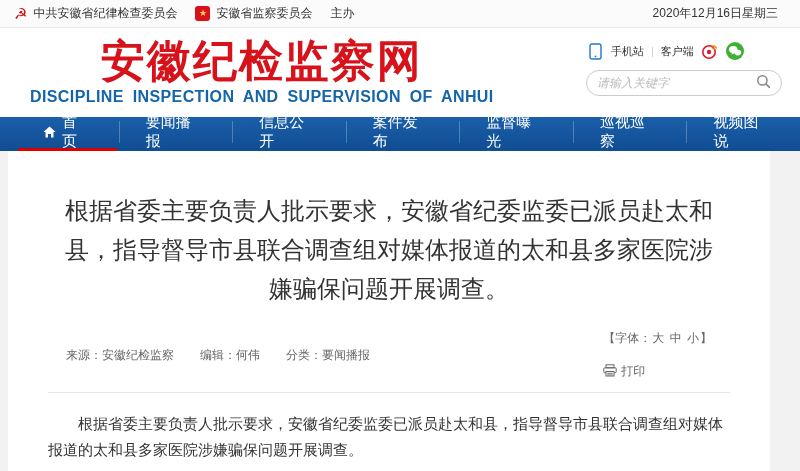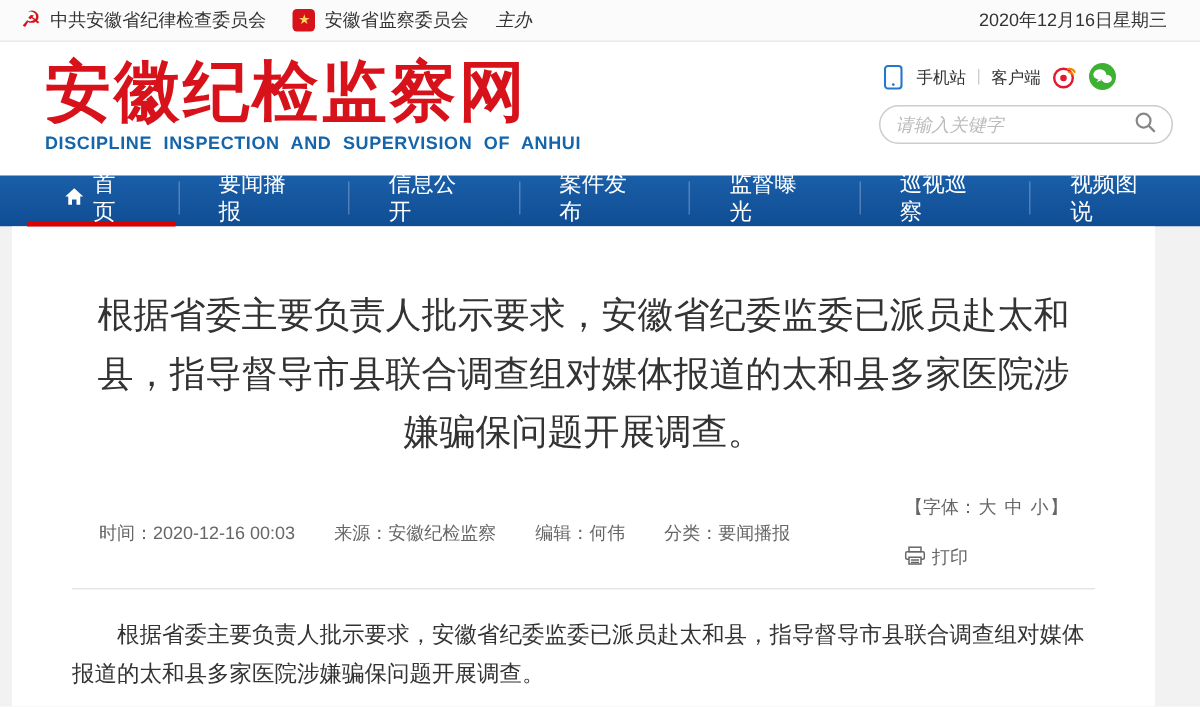--- a/index.html
+++ b/index.html
@@ -22,42 +22,43 @@
     color: #333;
   }
   .topbar .grp { display: flex; align-items: center; gap: 6px; margin-right: 18px; }
   .emblem-party { color: #d8121a; font-size: 15px; line-height: 1; }
   .emblem-nation {
     width: 15px; height: 15px; border-radius: 3px;
     background: #d8121a; color: #ffd35c;
     display: inline-flex; align-items: center; justify-content: center;
     font-size: 9px; line-height: 1;
   }
-  .topbar .host { color: #333; font-style: italic; }
+  .topbar .host { color: #333; }
   .topbar .date { margin-left: auto; padding-right: 8px; color: #333; }
 
   
   .header {
     height: 89px;
     background: #fff;
     display: flex;
     align-items: flex-start;
   }
   .logo { margin-left: 30px; margin-top: 10px; }
   .logo-title {
     font-size: 44px;
     font-weight: bold;
     color: #d8121a;
     letter-spacing: 2px;
     line-height: 1.1;
     font-family: "Liberation Serif", serif;
+    text-align: center;
   }
   .logo-sub {
     margin-top: 2px;
-    font-size: 12px;
+    font-size: 16px;
     font-weight: bold;
     color: #1565ab;
     letter-spacing: .4px;
     word-spacing: 4px;
   }
   .header-right { margin-left: auto; margin-right: 14px; margin-top: 14px; width: 200px; }
   .quick-links {
     display: flex; align-items: center; justify-content: flex-start;
     gap: 7px; font-size: 11px; color: #333;
   }
@@ -261,21 +262,20 @@
   <div class="nav-item">
     <span>视频图说</span>
   </div>
 </div>
 
 <div class="content">
   <div class="card">
     <h1 class="article-title">根据省委主要负责人批示要求，安徽省纪委监委已派员赴太和县，指导督导市县联合调查组对媒体报道的太和县多家医院涉嫌骗保问题开展调查。</h1>
 
     <div class="meta-row">
-      <span class="m">时间：2020-12-16 00:03</span>
       <span class="m">来源：安徽纪检监察</span>
       <span class="m">编辑：何伟</span>
       <span class="m">分类：要闻播报</span>
       <span class="meta-right">
         <span class="font-ctrl">
           <span>【字体：</span><span class="opt">大</span> <span class="opt">中</span> <span class="opt">小</span><span>】</span>
         </span>
         <span class="print-btn">
           <span>
             <svg width="14" height="13" viewBox="0 0 14 13">

